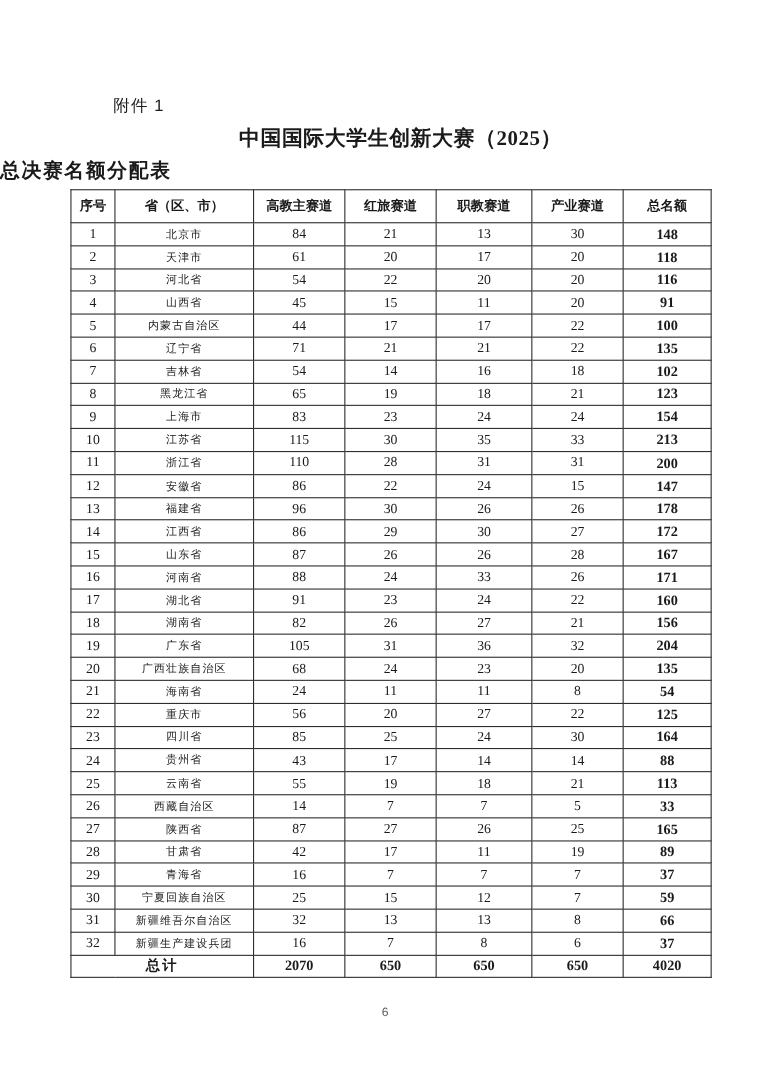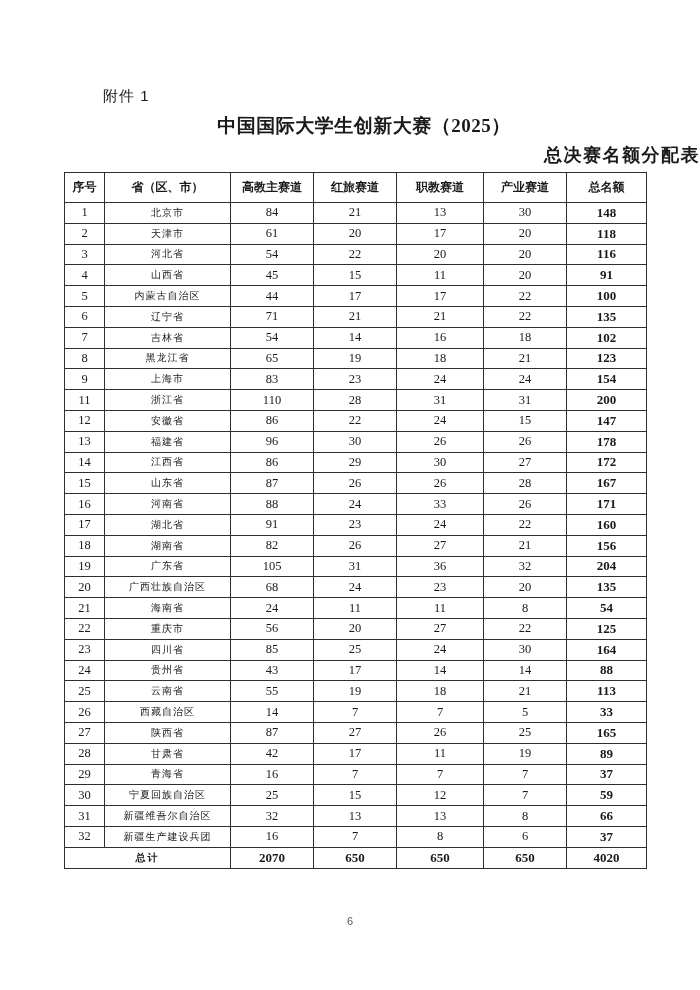--- a/index.html
+++ b/index.html
@@ -29,21 +29,21 @@
     text-align: center;
     font-size: 19px; font-weight: 700;
     letter-spacing: 0.5px;
     font-family: "Liberation Serif", "DejaVu Serif", serif;
     padding-left: 28px;
   }
   .doc-subtitle {
     position: absolute;
     left: 0; top: 143px; width: 700px;
     margin: 0;
-    text-align: right;
+    text-align: left;
     font-size: 18px; font-weight: 700;
     letter-spacing: 1.5px;
     font-family: "Liberation Serif", "DejaVu Serif", serif;
   }
   table.quota-table {
     position: absolute;
     left: 64px; top: 172px;
     width: 582px;
     border-collapse: collapse;
     table-layout: fixed;
@@ -64,21 +64,21 @@
     font-size: 12px;
     margin-left: 20px;
   }
   .quota-table td {
     font-size: 12.5px;
     font-family: "Liberation Serif", "DejaVu Serif", serif;
   }
   .quota-table td.cell-province { font-size: 10px; letter-spacing: 1px; }
   .quota-table td.cell-total { font-weight: 700; font-size: 13px; }
   .quota-table tr.total-row td { font-weight: 700; font-size: 13px; }
-  .quota-table tr.total-row td.cell-label { font-size: 10px; letter-spacing: 2px; }
+  .quota-table tr.total-row td.cell-label { font-size: 13px; letter-spacing: 2px; }
   .page-number {
     position: absolute;
     left: 0; top: 915px; width: 700px;
     text-align: center;
     font-size: 11px;
     color: #595959;
     font-family: "Liberation Sans", "DejaVu Sans", sans-serif;
   }
 </style>
 </head>
@@ -189,20 +189,29 @@
         <tr>
           <td class="cell-no">9</td>
           <td class="cell-province">上海市</td>
           <td class="cell-value">83</td>
           <td class="cell-value">23</td>
           <td class="cell-value">24</td>
           <td class="cell-value">24</td>
           <td class="cell-total">154</td>
         </tr>
         <tr>
+          <td class="cell-no">10</td>
+          <td class="cell-province">江苏省</td>
+          <td class="cell-value">115</td>
+          <td class="cell-value">30</td>
+          <td class="cell-value">35</td>
+          <td class="cell-value">33</td>
+          <td class="cell-total">213</td>
+        </tr>
+        <tr>
           <td class="cell-no">11</td>
           <td class="cell-province">浙江省</td>
           <td class="cell-value">110</td>
           <td class="cell-value">28</td>
           <td class="cell-value">31</td>
           <td class="cell-value">31</td>
           <td class="cell-total">200</td>
         </tr>
         <tr>
           <td class="cell-no">12</td>

